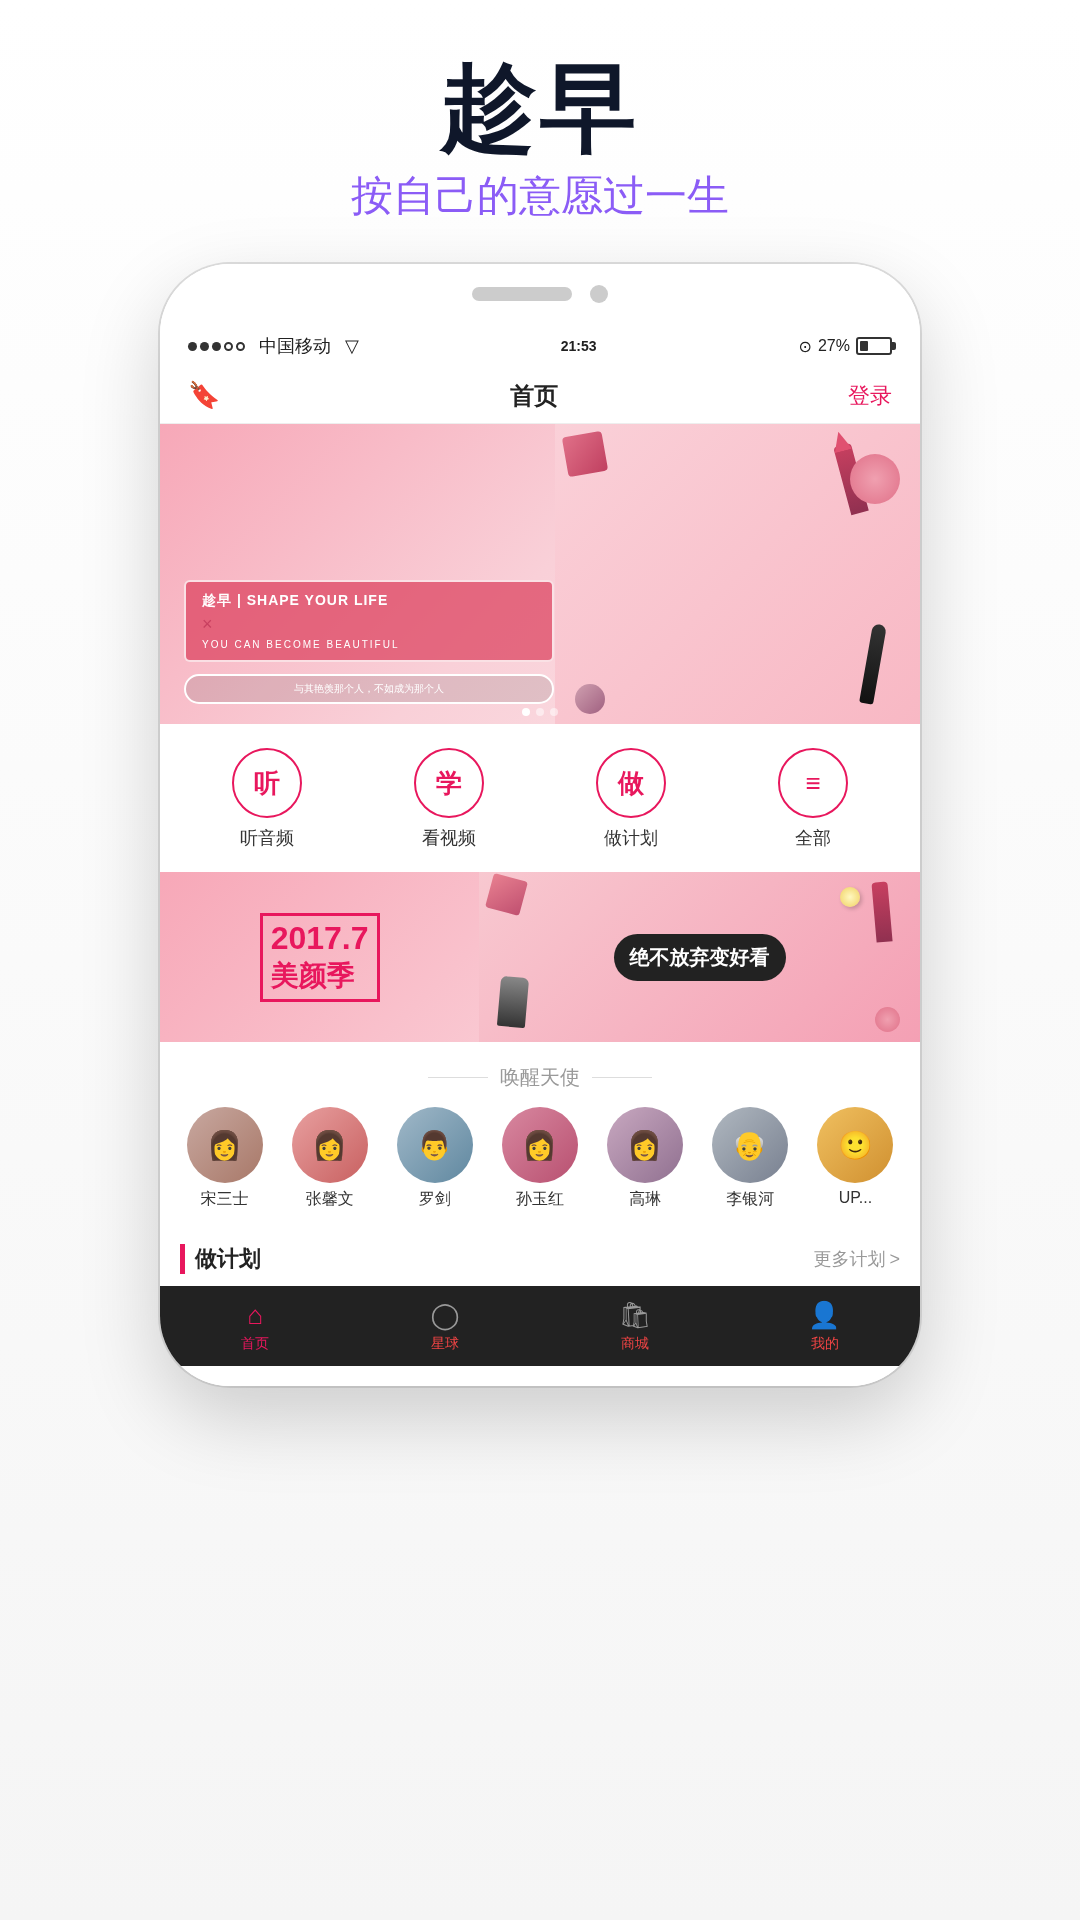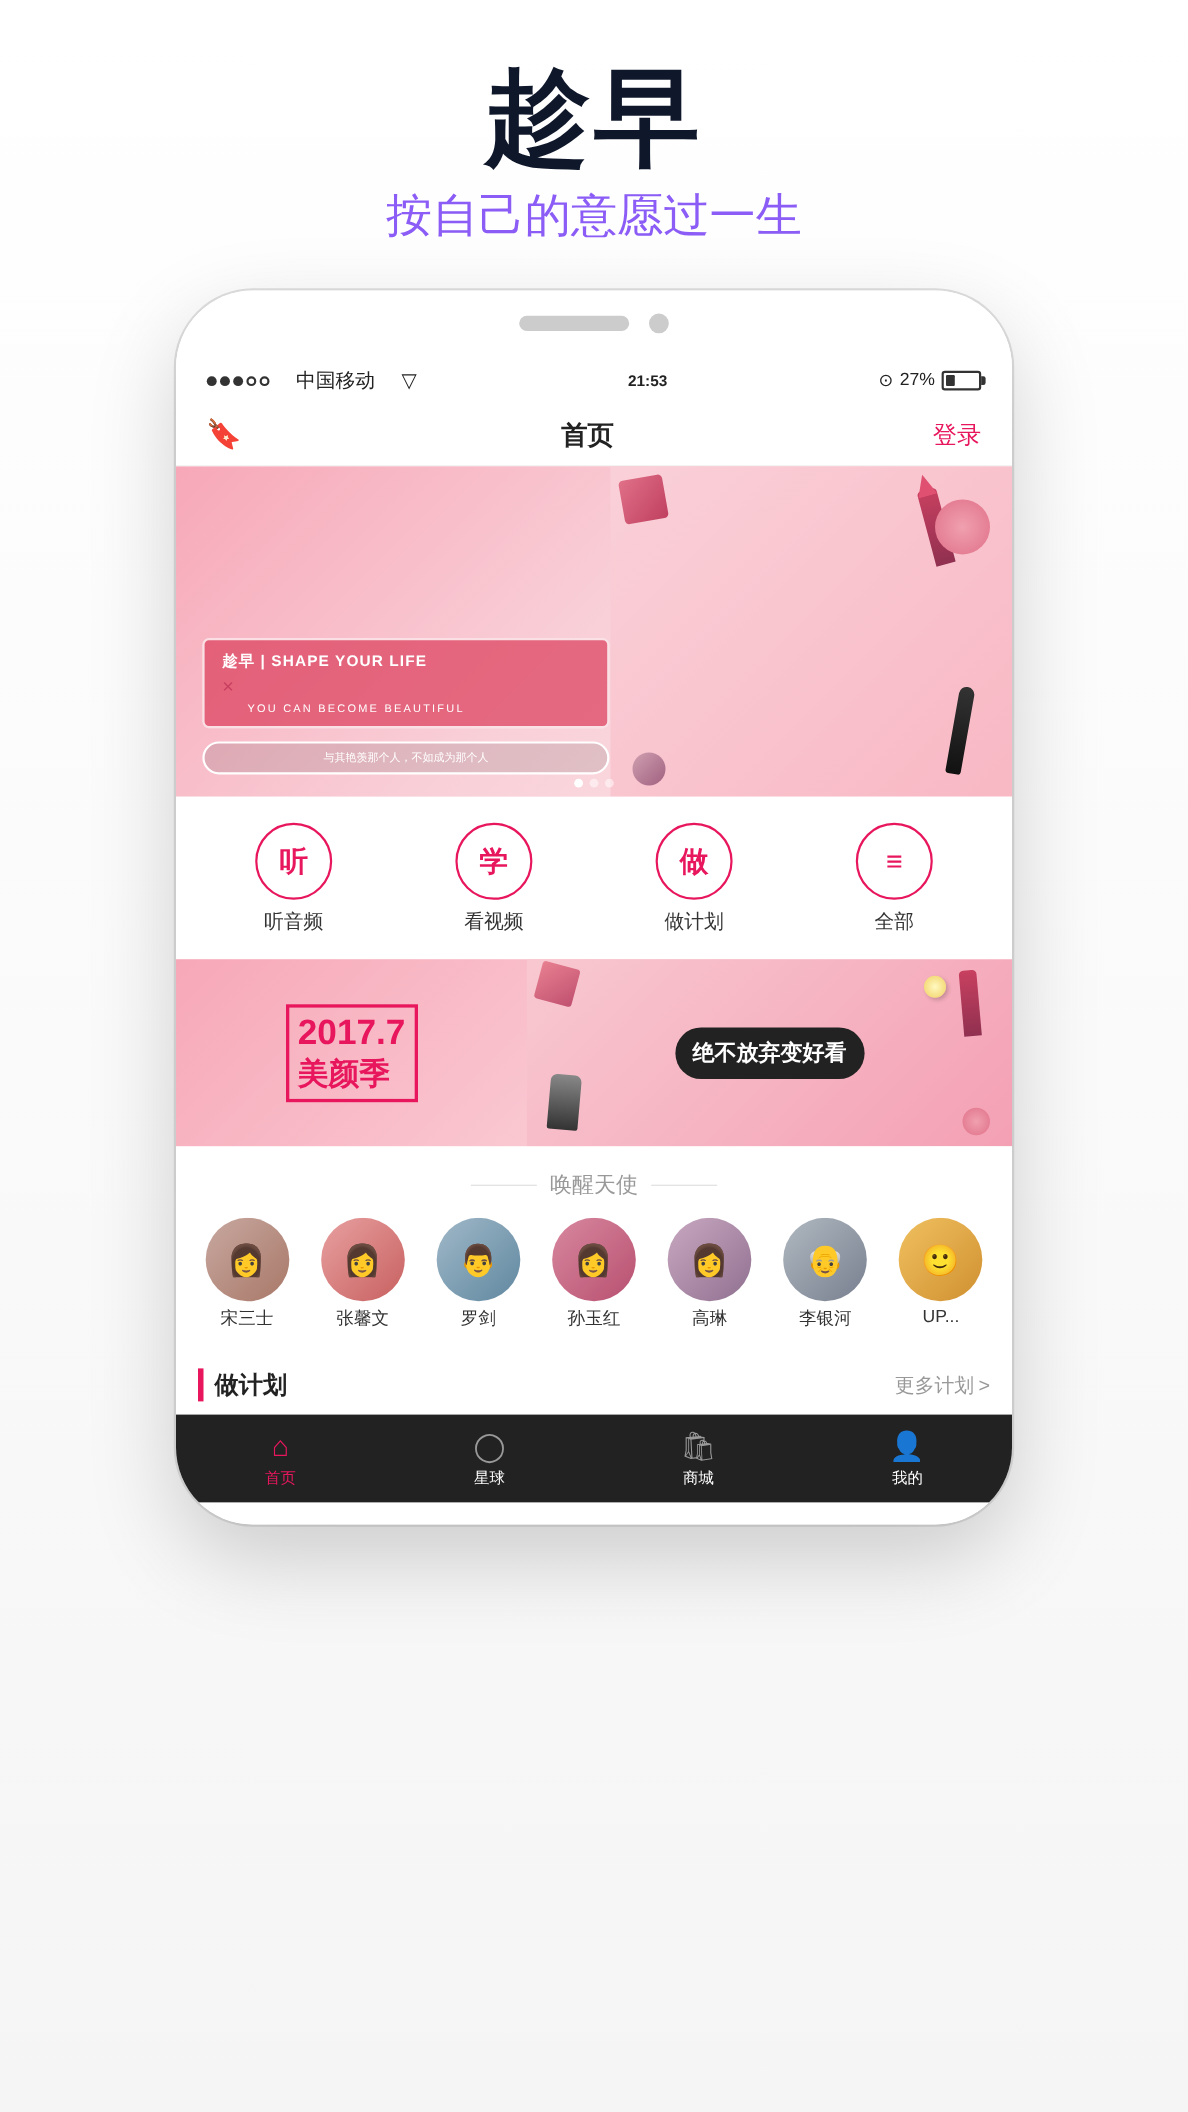--- a/index.html
+++ b/index.html
@@ -78,21 +78,21 @@
       display: flex;
       align-items: center;
       justify-content: space-between;
       padding: 0 28px;
       font-size: 20px;
       color: #222;
     }
     .status-left {
       display: flex;
       align-items: center;
-      gap: 20px;
+      gap: 10px;
       font-size: 18px;
     }
     .signal-dots {
       display: flex;
       gap: 3px;
       align-items: center;
     }
     .dot {
       width: 9px;
       height: 9px;
@@ -207,21 +207,20 @@
       font-size: 38px;
       font-weight: 900;
       color: #fff;
       line-height: 1;
     }
     .banner-subtitle {
       font-size: 10px;
       color: #fff;
       letter-spacing: 2px;
       margin-top: 2px;
-      margin-left: 23px;
     }
     .banner-tagline {
       margin-top: 12px;
       border: 2px solid #fff;
       border-radius: 24px;
       padding: 6px 12px;
       font-size: 10px;
       color: #fff;
       text-align: center;
       background: rgba(0,0,0,0.1);
@@ -429,21 +428,21 @@
     }
     .bnav-icon {
       font-size: 26px;
       color: #999;
     }
     .bnav-icon.active {
       color: #e8175d;
     }
     .bnav-label {
       font-size: 14px;
-      color: #ffffff;
+      color: #ef4444;
     }
     .bnav-label.active {
       color: #e8175d;
     }
     .lipstick {
       position: absolute;
       width: 18px;
       height: 70px;
       background: linear-gradient(180deg, #c84060 0%, #903050 100%);
       border-radius: 4px 4px 0 0;

